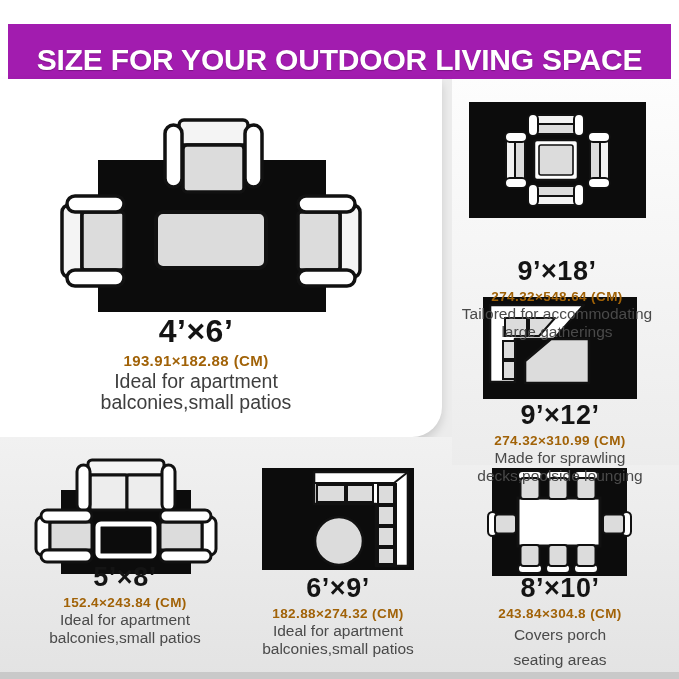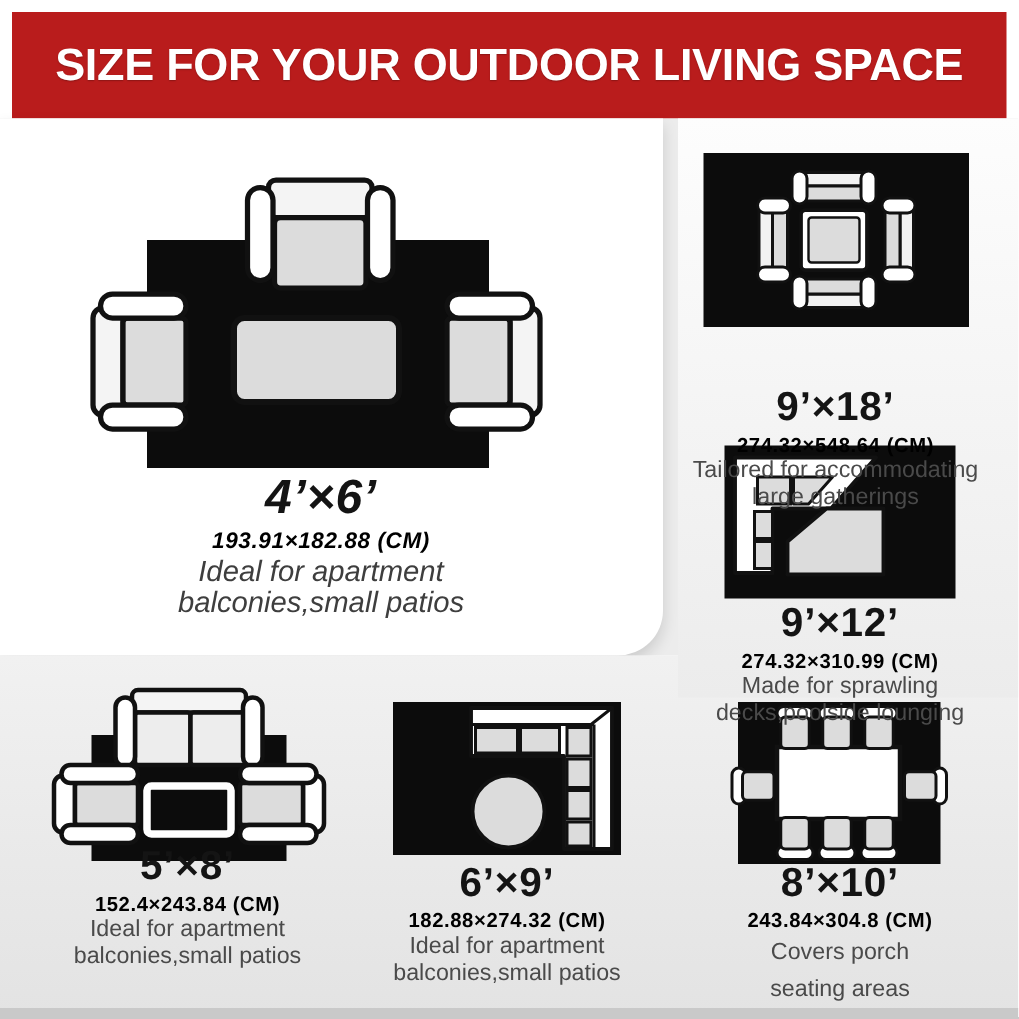--- a/index.html
+++ b/index.html
@@ -2,22 +2,22 @@
 <html><head>
 <meta charset="utf-8">
 <style>
   html,body { margin:0; padding:0; background:#ffffff; }
   .page {
     position:relative; width:679px; height:679px; overflow:hidden;
     background:#ffffff; font-family:"Liberation Sans", sans-serif;
   }
   
   .header {
-    position:absolute; left:8px; top:8px; right:8px; height:71px;
-    background:#b91c1c; display:flex; align-items:center; justify-content:center;
+    position:absolute; left:8px; top:24px; right:8px; height:71px;
+    background:#a21caf; display:flex; align-items:center; justify-content:center;
   }
   .header-title {
     color:#ffffff; font-size:30px; font-weight:700; letter-spacing:-0.2px;
     text-shadow:0 1px 1px rgba(0,0,0,0.25); white-space:nowrap;
   }
   
   .mid-bg   { position:absolute; left:0; top:79px; width:679px; height:358px; background:#ececec; }
   .bottom-bg{ position:absolute; left:0; top:437px; width:679px; height:242px;
               background:linear-gradient(#f1f1f1, #e3e3e3); }
   .bottom-strip { position:absolute; left:0; bottom:0; width:679px; height:7px; background:#c9c9c9; }
@@ -32,28 +32,28 @@
   
   .diag { position:absolute; overflow:visible; }
   .d-4x6  { left:50px;  top:96px;  width:330px; height:226px; }
   .d-9x18 { left:469px; top:102px; width:177px; height:116px; }
   .d-9x12 { left:483px; top:297px; width:154px; height:102px; }
   .d-5x8  { left:28px;  top:458px; width:196px; height:130px; }
   .d-6x9  { left:262px; top:468px; width:152px; height:102px; }
   .d-8x10 { left:492px; top:468px; width:135px; height:108px; }
   
   .ptext { position:absolute; text-align:center; }
-  .t-4x6  { left:48px;  top:312px; width:332px;font-style:italic; }
+  .t-4x6  { left:30px;  top:312px; width:332px; }
   .t-9x18 { left:452px; top:223px; width:210px;margin-top:33px; }
   .t-9x12 { left:455px; top:400px; width:210px; }
   .t-5x8  { left:20px;  top:562px; width:210px; }
   .t-6x9  { left:233px; top:573px; width:210px; }
   .t-8x10 { left:455px; top:573px; width:210px; }
   .size-label { font-size:32px; line-height:38px; font-weight:700; color:#141414; letter-spacing:0.5px; }
-  .cm-label   { font-size:15px; line-height:20px; font-weight:700; color:#000000; letter-spacing:0.4px; margin-top:1px; }
+  .cm-label   { font-size:15px; line-height:20px; font-weight:700; color:#a16207; letter-spacing:0.4px; margin-top:1px; }
   .desc-line  { font-size:19.5px; line-height:21px; color:#3e3e3e; }
   .sm .size-label { font-size:27px; line-height:31px; }
   .sm .cm-label   { font-size:13.5px; line-height:17px; }
   .sm .desc-line  { font-size:15.5px; line-height:18px; color:#4a4a4a; }
   .sm.loose .desc-line { line-height:25px;text-align:center; }
 </style>
 </head>
 <body>
 
 <div class="page">

